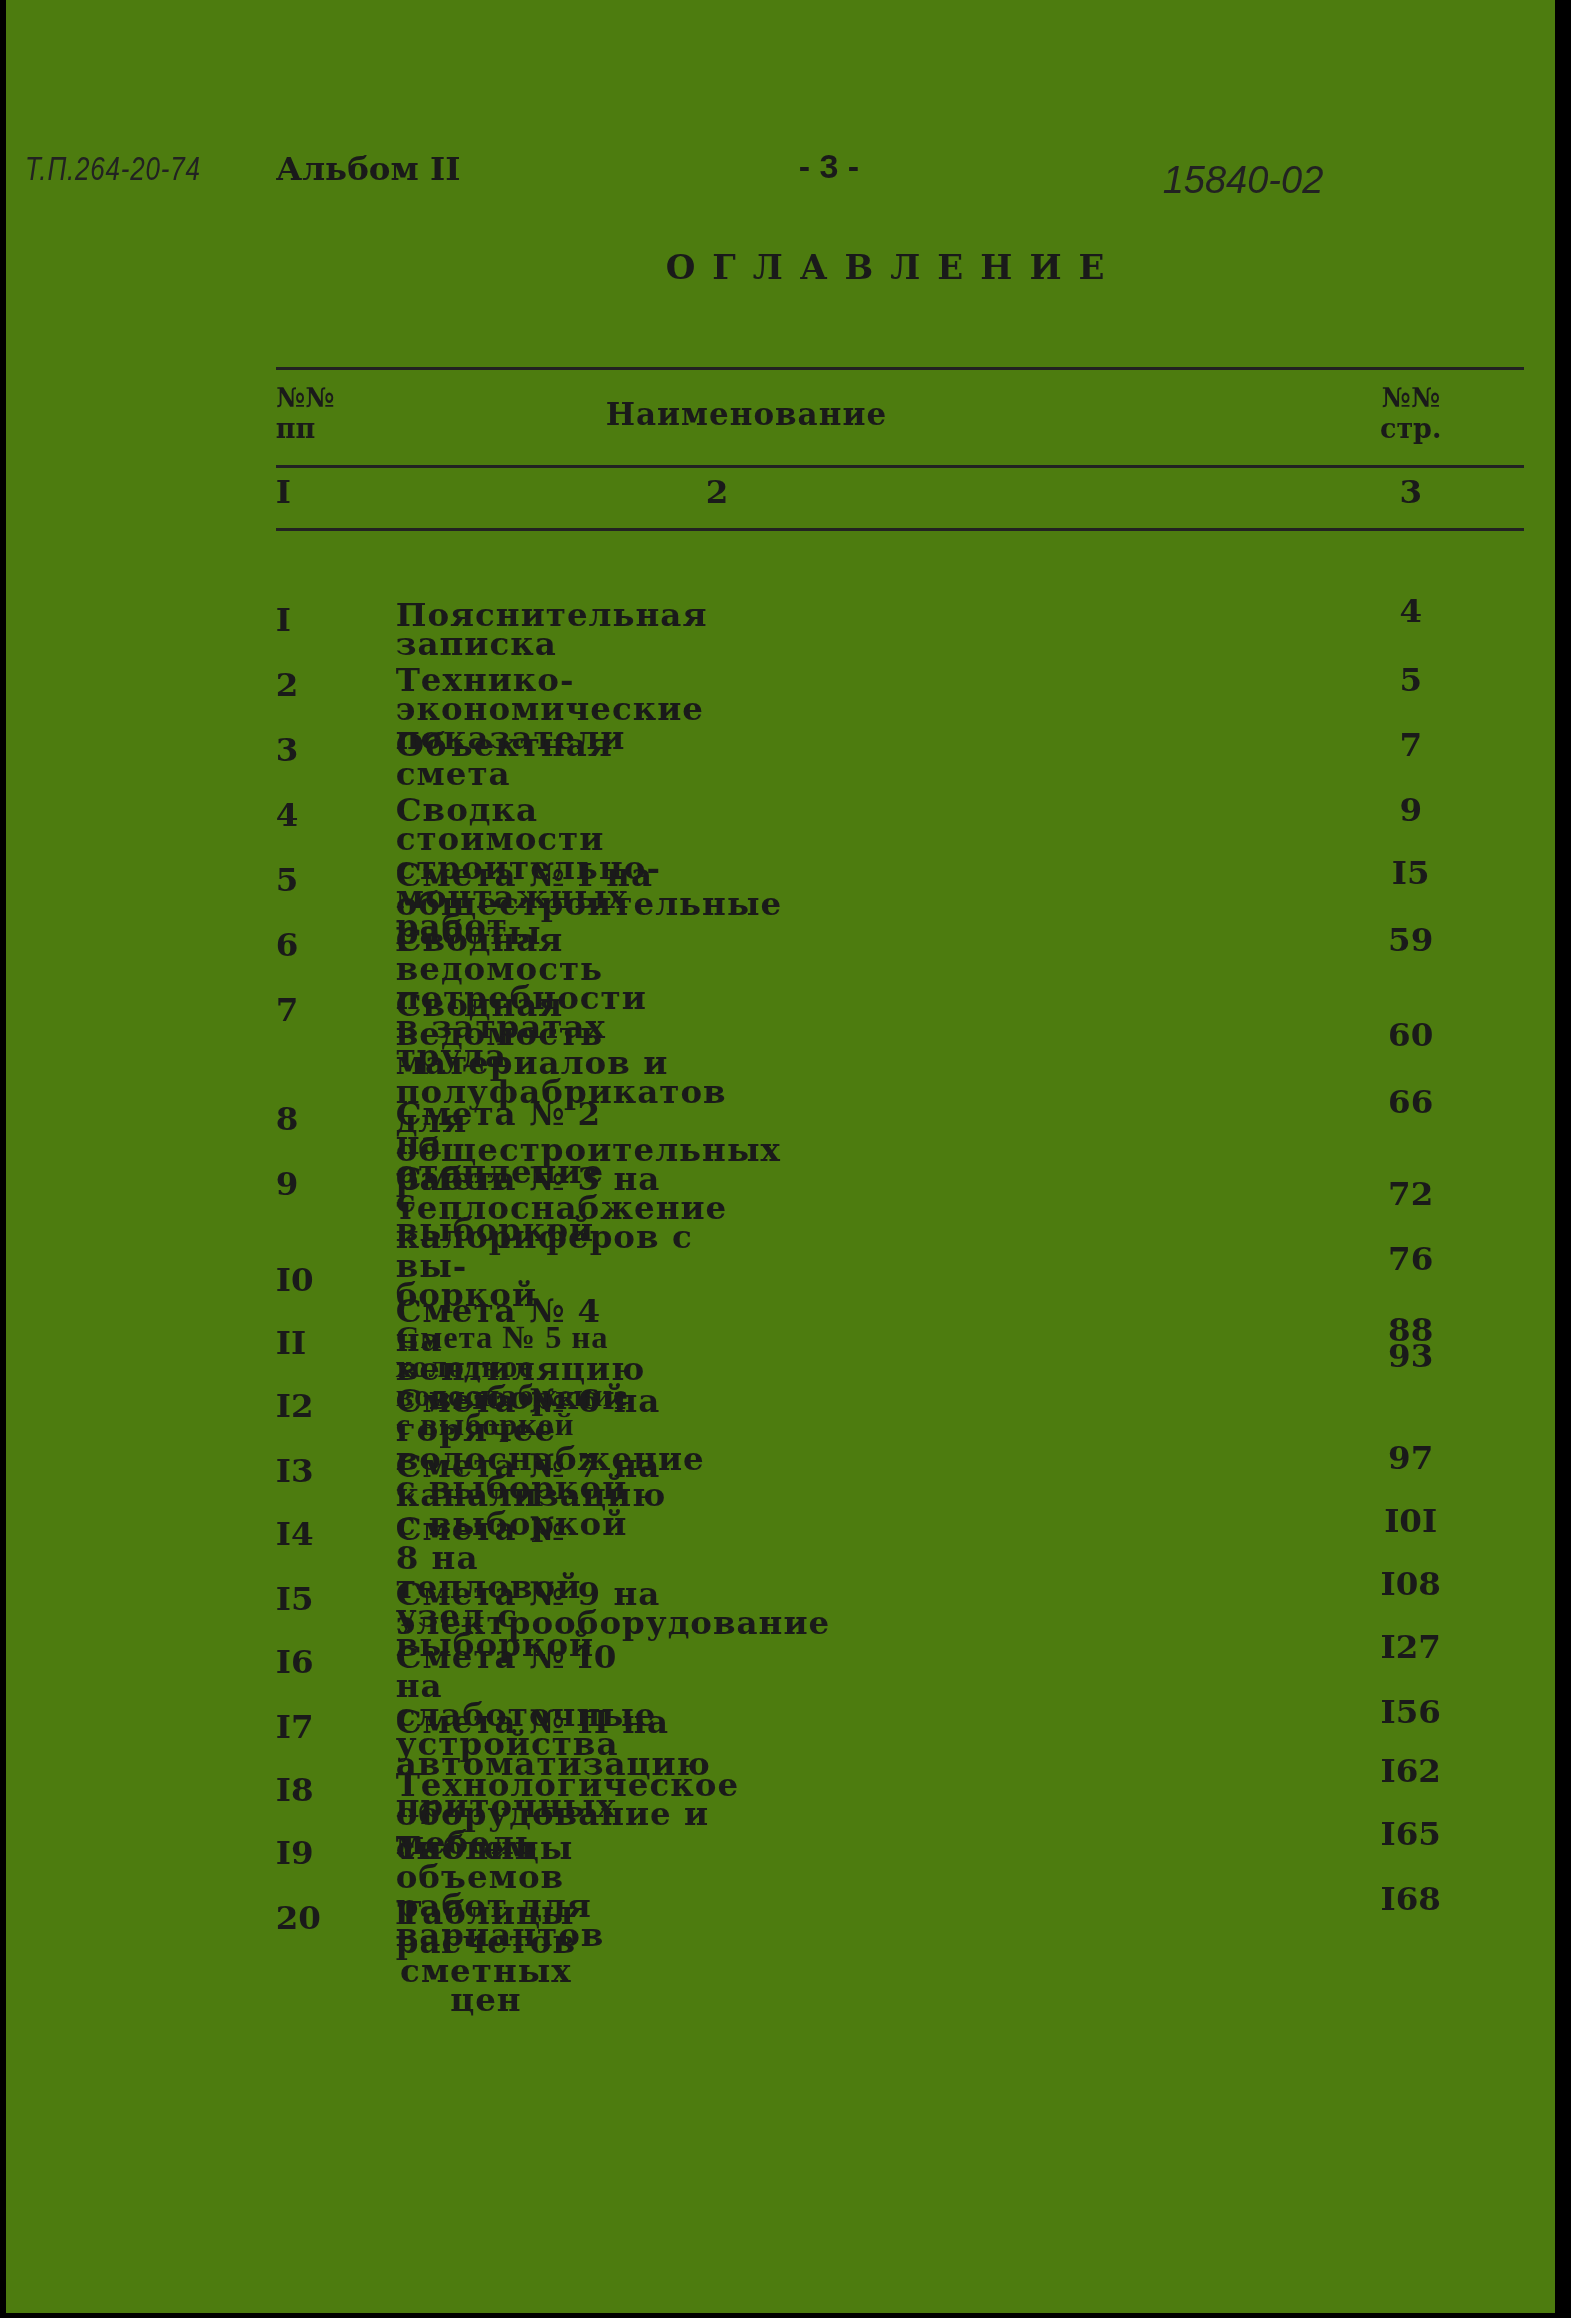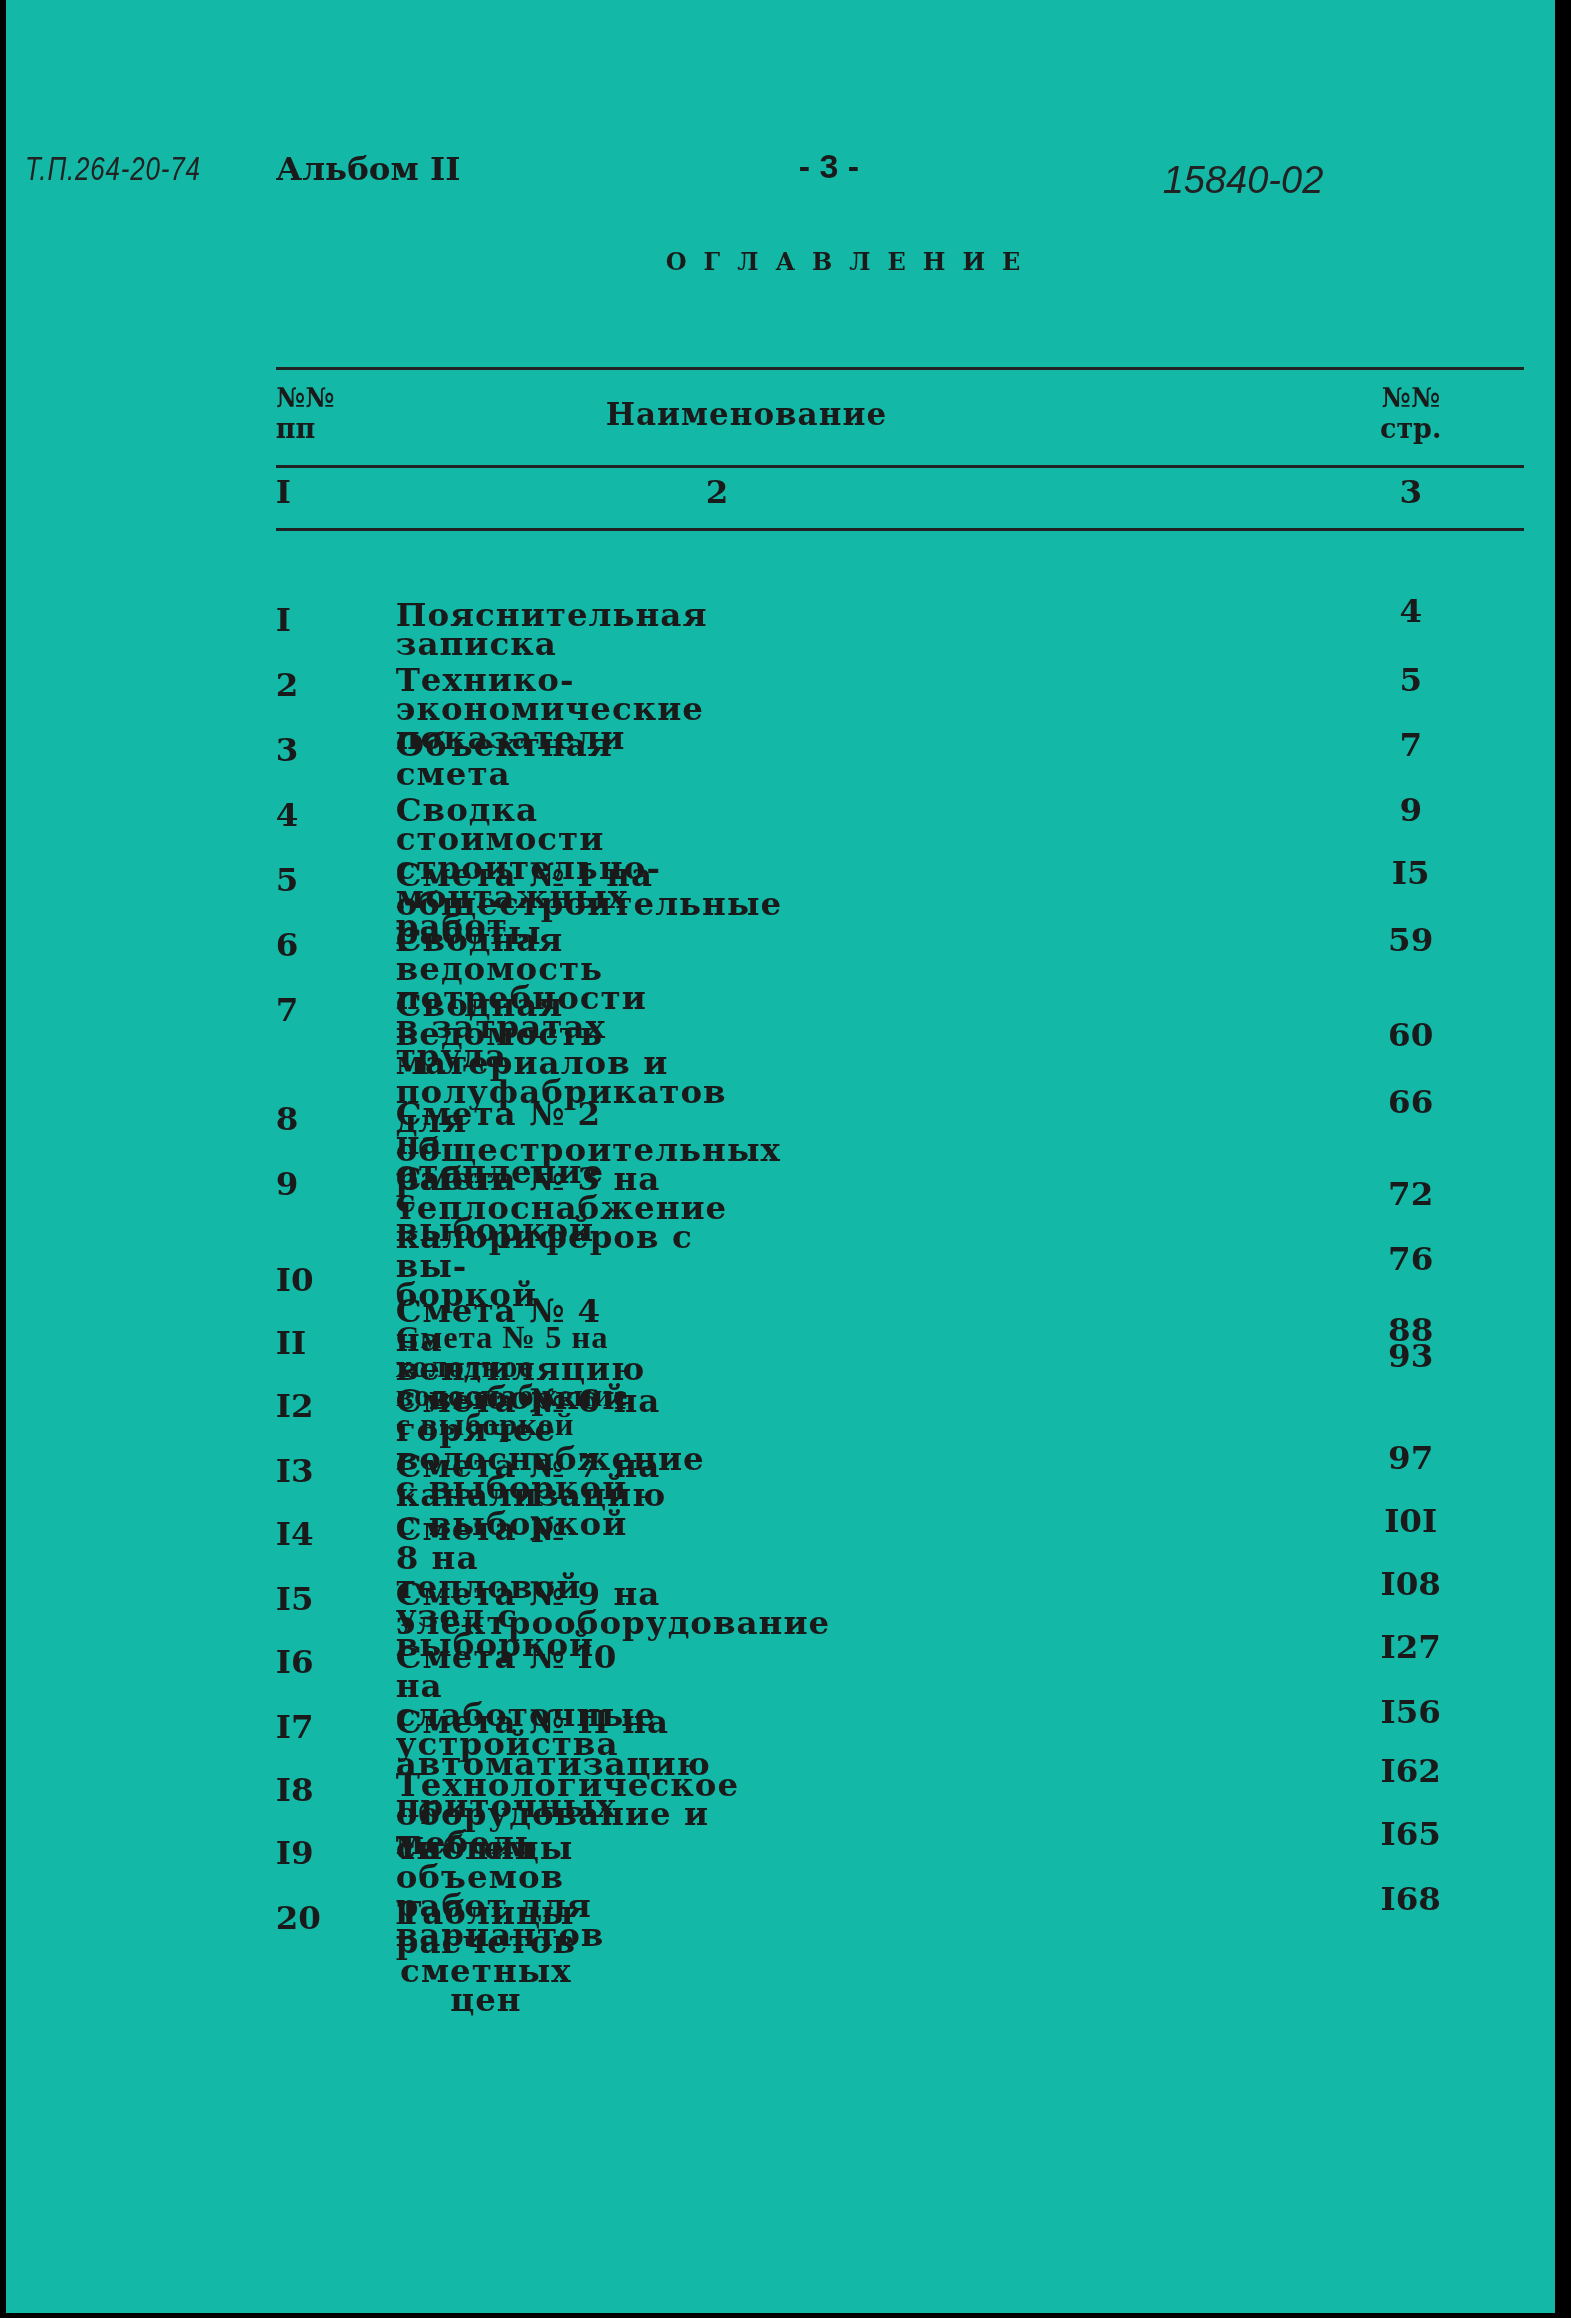--- a/index.html
+++ b/index.html
@@ -2,28 +2,28 @@
 <html><head>
 <meta charset="utf-8">
 <style>
   html, body { margin: 0; padding: 0; }
   body {
     width: 1571px; height: 2319px; background: #000; position: relative; overflow: hidden;
     font-family: "DejaVu Sans Mono", "Liberation Mono", monospace; color: #111;
   }
   .sheet {
     position: absolute; left: 5.7px; top: 0; width: 1549px; height: 2313px;
-    background: #14b8a6;
+    background: #4d7c0f;
   }
   .tw { font-family: "DejaVu Serif", "Liberation Serif", serif; font-weight: bold; color: #1a1a1a; }
   .hdr-code { position: absolute; left: 19px; top: 151px; font-family: "Liberation Sans Narrow", "Liberation Sans", sans-serif; font-size: 32.5px; font-style: italic; color: #222; letter-spacing: 1px; transform: scaleX(0.8); transform-origin: left; }
   .hdr-album { position: absolute; left: 270px; top: 149px; font-size: 32.5px; }
   .hdr-page { position: absolute; left: 793px; top: 147px; font-size: 34px; font-family: "Liberation Sans", sans-serif; }
   .hdr-num { position: absolute; left: 1157px; top: 159px; font-size: 38px; font-family: "Liberation Sans", sans-serif; font-style: italic; color: #222; }
-  .title { position: absolute; left: 660px; top: 247px; font-size: 24px; letter-spacing: 17px; }
+  .title { position: absolute; left: 660px; top: 247px; font-size: 34px; letter-spacing: 17px; }
   .rule { position: absolute; left: 270px; width: 1248px; height: 2.9px; background: #222; }
   .col-no { position: absolute; left: 270px; font-size: 32.5px; }
   .col-name { position: absolute; left: 390px; font-size: 32.5px; letter-spacing: 1px; }
   .col-page { position: absolute; left: 1357px; width: 96px; font-size: 32.5px; text-align: center; }
   .h-small { font-size: 27px; line-height: 31px; }
   .toc { position: absolute; left: 0; top: 0; }
 </style>
 </head>
 <body>
 

